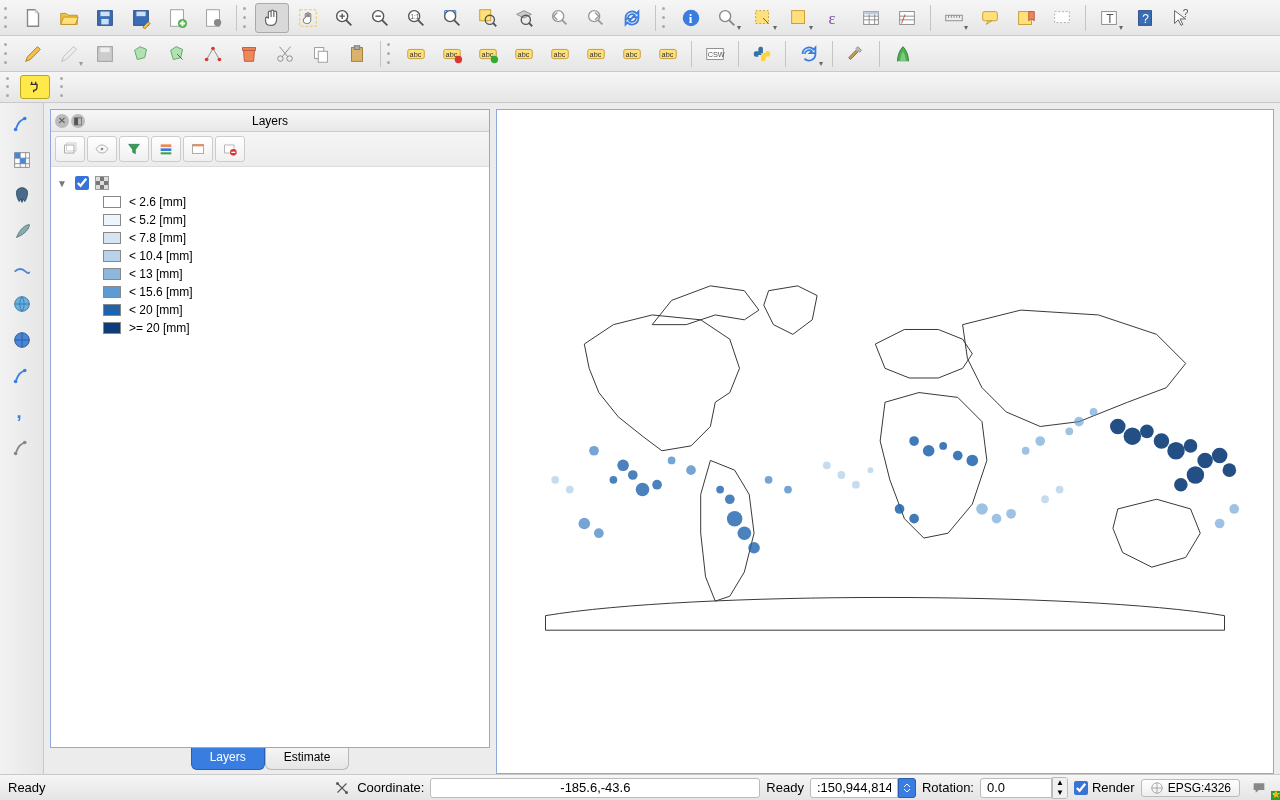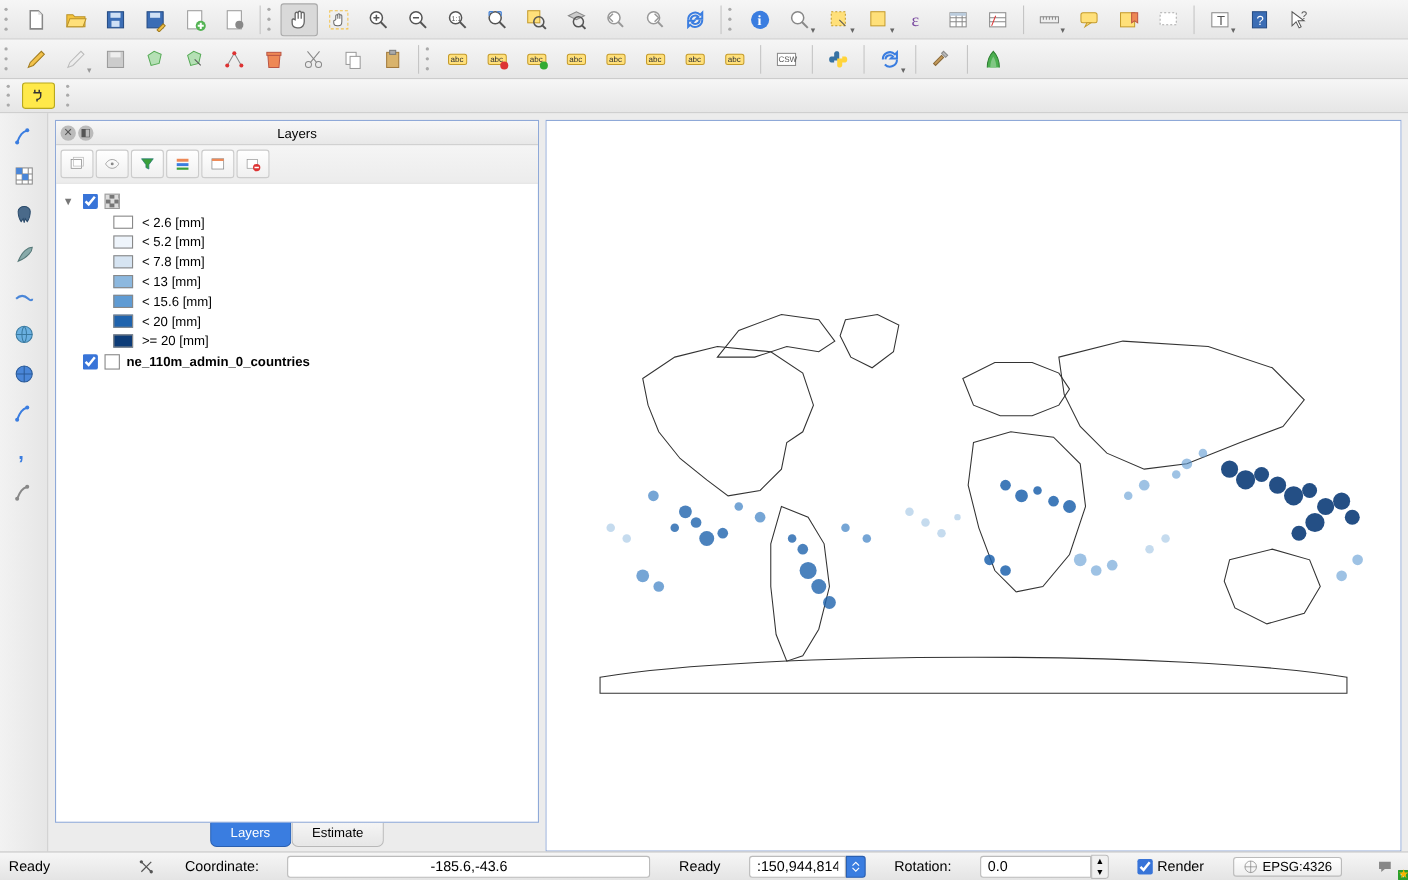--- a/index.html
+++ b/index.html
@@ -150,32 +150,32 @@
 }
 .tab{
   padding:2px 18px;border:1px solid #b8b8b8;border-top:none;
   background:linear-gradient(#f5f5f5,#e6e6e6);
   font-size:12px;border-bottom-left-radius:6px;border-bottom-right-radius:6px;
 }
 .tab.active{background:#3a7de0;color:#fff;border-color:#2a5fb0;}
 .statusbar{
   height:26px;background:linear-gradient(#f6f6f6,#e4e4e4);
   border-top:1px solid #c9c9c9;display:flex;align-items:center;
-  padding:0 8px;gap:26px;font-size:13px;
+  padding:0 8px;gap:6px;font-size:13px;
 }
 .statusbar .spacer{flex:1;}
 .statusbar input[type=text]{
   height:20px;border:1px solid #bbb;border-radius:3px;padding:0 6px;
   font-size:13px;background:#fff;
 }
 .coord-input{width:330px;text-align:center;}
 .scale-input{width:88px;text-align:right;}
 .scale-wrap{display:flex;align-items:center;}
 .scale-btn{width:18px;height:20px;background:#3a7de0;border:1px solid #2a5fb0;border-radius:0 3px 3px 0;display:flex;align-items:center;justify-content:center;}
-.rot-input{width:101px;}
+.rot-input{width:72px;}
 .rot-wrap{display:flex;align-items:center;}
 .spin-btns{display:flex;flex-direction:column;border:1px solid #bbb;border-radius:0 3px 3px 0;overflow:hidden;}
 .spin-btns span{width:14px;height:10px;font-size:8px;text-align:center;background:#f0f0f0;line-height:10px;}
 .crs-btn{
   display:flex;align-items:center;gap:4px;padding:1px 8px;
   border:1px solid #bbb;border-radius:3px;background:linear-gradient(#fff,#eee);
   font-size:12px;
 }
 .msg-btn{width:26px;height:20px;display:flex;align-items:center;justify-content:center;}
 .tiny-plus{
@@ -737,42 +737,41 @@
               </div>
               <div class="legend-row">
                 <span class="swatch" style="background: rgb(238, 244, 251);"></span>
                 <span>&lt; 5.2 [mm]</span>
               </div>
               <div class="legend-row">
                 <span class="swatch" style="background: rgb(214, 228, 242);"></span>
                 <span>&lt; 7.8 [mm]</span>
               </div>
               <div class="legend-row">
+                <span class="swatch" style="background: rgb(183, 210, 234);"></span>
+                <span>&lt; 10.4 [mm]</span>
+              </div>
+              <div class="legend-row">
                 <span class="swatch" style="background: rgb(140, 184, 223);"></span>
                 <span>&lt; 13 [mm]</span>
               </div>
               <div class="legend-row">
                 <span class="swatch" style="background: rgb(95, 155, 211);"></span>
                 <span>&lt; 15.6 [mm]</span>
               </div>
               <div class="legend-row">
                 <span class="swatch" style="background: rgb(31, 99, 173);"></span>
                 <span>&lt; 20 [mm]</span>
               </div>
               <div class="legend-row">
                 <span class="swatch" style="background: rgb(13, 60, 120);"></span>
                 <span>&gt;= 20 [mm]</span>
               </div>
             </div>
 
-        <div class="tree-row" style="margin-left:18px">
-          <input type="checkbox" class="tree-chk" checked="" style="">
-          <span class="vector-ico"></span>
-          <span style="font-weight:bold">ne_110m_admin_0_countries</span>
-        </div>
       </div>
     </div>
 
     <div class="tabs-row">
       <div class="tab active">Layers</div>
       <div class="tab">Estimate</div>
     </div>
     </div>
 
     <div class="panel map-panel">

